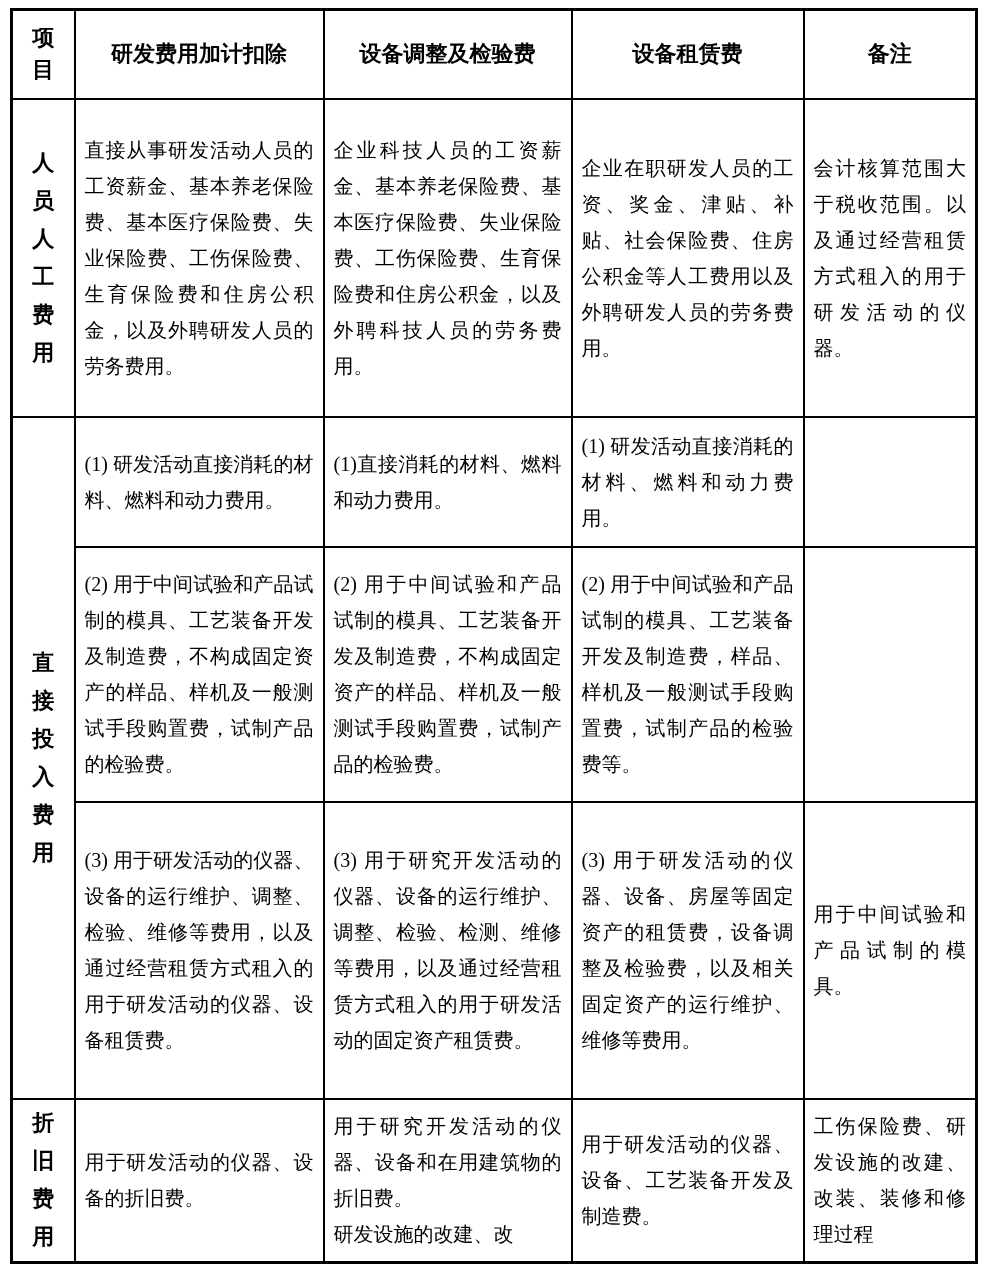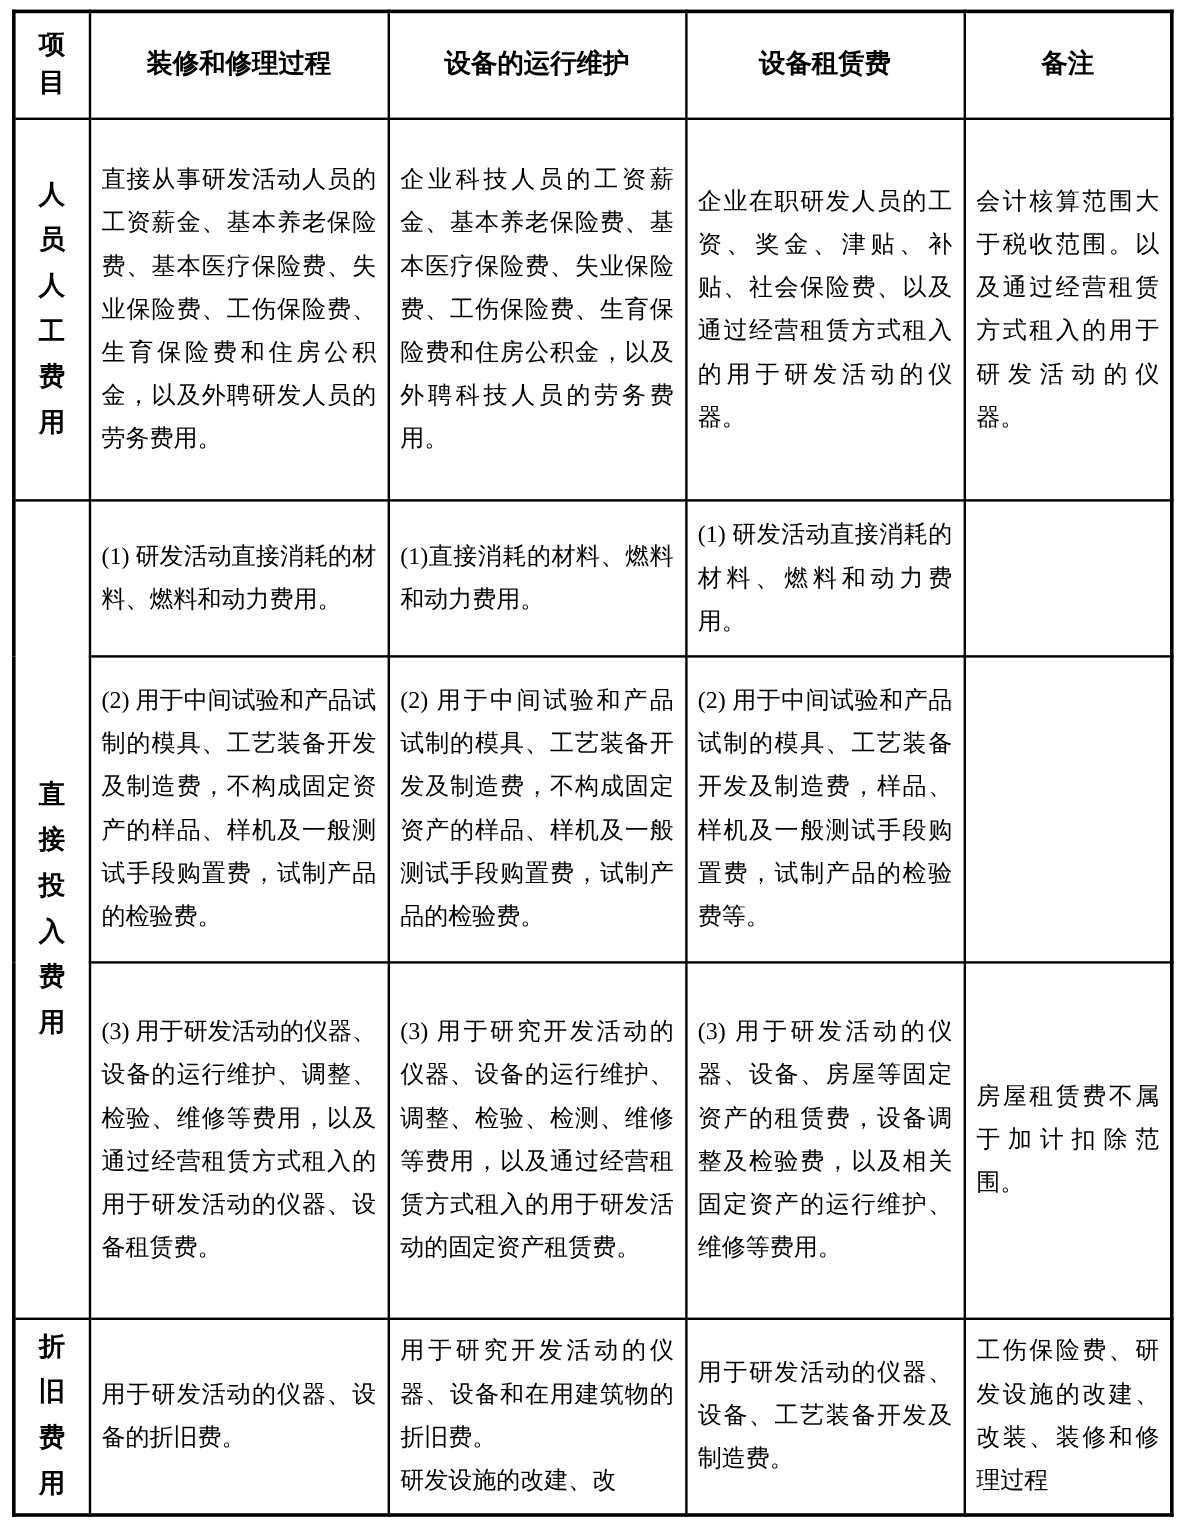--- a/index.html
+++ b/index.html
@@ -73,36 +73,36 @@
     <col class="c-rd">
     <col class="c-ht">
     <col class="c-acct">
     <col class="c-note">
   </colgroup>
 
   <tbody>
       <tr class="r-header">
     <th>项
 目</th>
-    <th>装修和修理过程</th>
-    <th>设备的运行维护</th>
+    <th>研发费用加计扣除</th>
+    <th>设备调整及检验费</th>
     <th>设备租赁费</th>
     <th>备注</th>
   </tr>
 
   <tr class="r-personnel">
     <td class="label">人
 员
 人
 工
 费
 用</td>
     <td class="text">直接从事研发活动人员的工资薪金、基本养老保险费、基本医疗保险费、失业保险费、工伤保险费、生育保险费和住房公积金，以及外聘研发人员的劳务费用。</td>
     <td class="text">企业科技人员的工资薪金、基本养老保险费、基本医疗保险费、失业保险费、工伤保险费、生育保险费和住房公积金，以及外聘科技人员的劳务费用。</td>
-    <td class="text">企业在职研发人员的工资、奖金、津贴、补贴、社会保险费、以及通过经营租赁方式租入的用于研发活动的仪器。</td>
+    <td class="text">企业在职研发人员的工资、奖金、津贴、补贴、社会保险费、住房公积金等人工费用以及外聘研发人员的劳务费用。</td>
     <td class="text">会计核算范围大于税收范围。以及通过经营租赁方式租入的用于研发活动的仪器。</td>
   </tr>
 
   <tr class="r-sub1">
     <td class="label" rowspan="3">直
 接
 投
 入
 费
 用</td>
@@ -116,21 +116,21 @@
     <td class="text">(2) 用于中间试验和产品试制的模具、工艺装备开发及制造费，不构成固定资产的样品、样机及一般测试手段购置费，试制产品的检验费。</td>
     <td class="text">(2) 用于中间试验和产品试制的模具、工艺装备开发及制造费，不构成固定资产的样品、样机及一般测试手段购置费，试制产品的检验费。</td>
     <td class="text">(2) 用于中间试验和产品试制的模具、工艺装备开发及制造费，样品、样机及一般测试手段购置费，试制产品的检验费等。</td>
     <td class="text"></td>
   </tr>
 
   <tr class="r-sub3">
     <td class="text">(3) 用于研发活动的仪器、设备的运行维护、调整、检验、维修等费用，以及通过经营租赁方式租入的用于研发活动的仪器、设备租赁费。</td>
     <td class="text">(3) 用于研究开发活动的仪器、设备的运行维护、调整、检验、检测、维修等费用，以及通过经营租赁方式租入的用于研发活动的固定资产租赁费。</td>
     <td class="text">(3) 用于研发活动的仪器、设备、房屋等固定资产的租赁费，设备调整及检验费，以及相关固定资产的运行维护、维修等费用。</td>
-    <td class="text">房屋租赁费不属于加计扣除范围。</td>
+    <td class="text">用于中间试验和产品试制的模具。</td>
   </tr>
 
   <tr class="r-depreciation">
     <td class="label">折
 旧
 费
 用</td>
     <td class="text">用于研发活动的仪器、设备的折旧费。</td>
     <td class="text pre">用于研究开发活动的仪器、设备和在用建筑物的折旧费。
 研发设施的改建、改</td>

